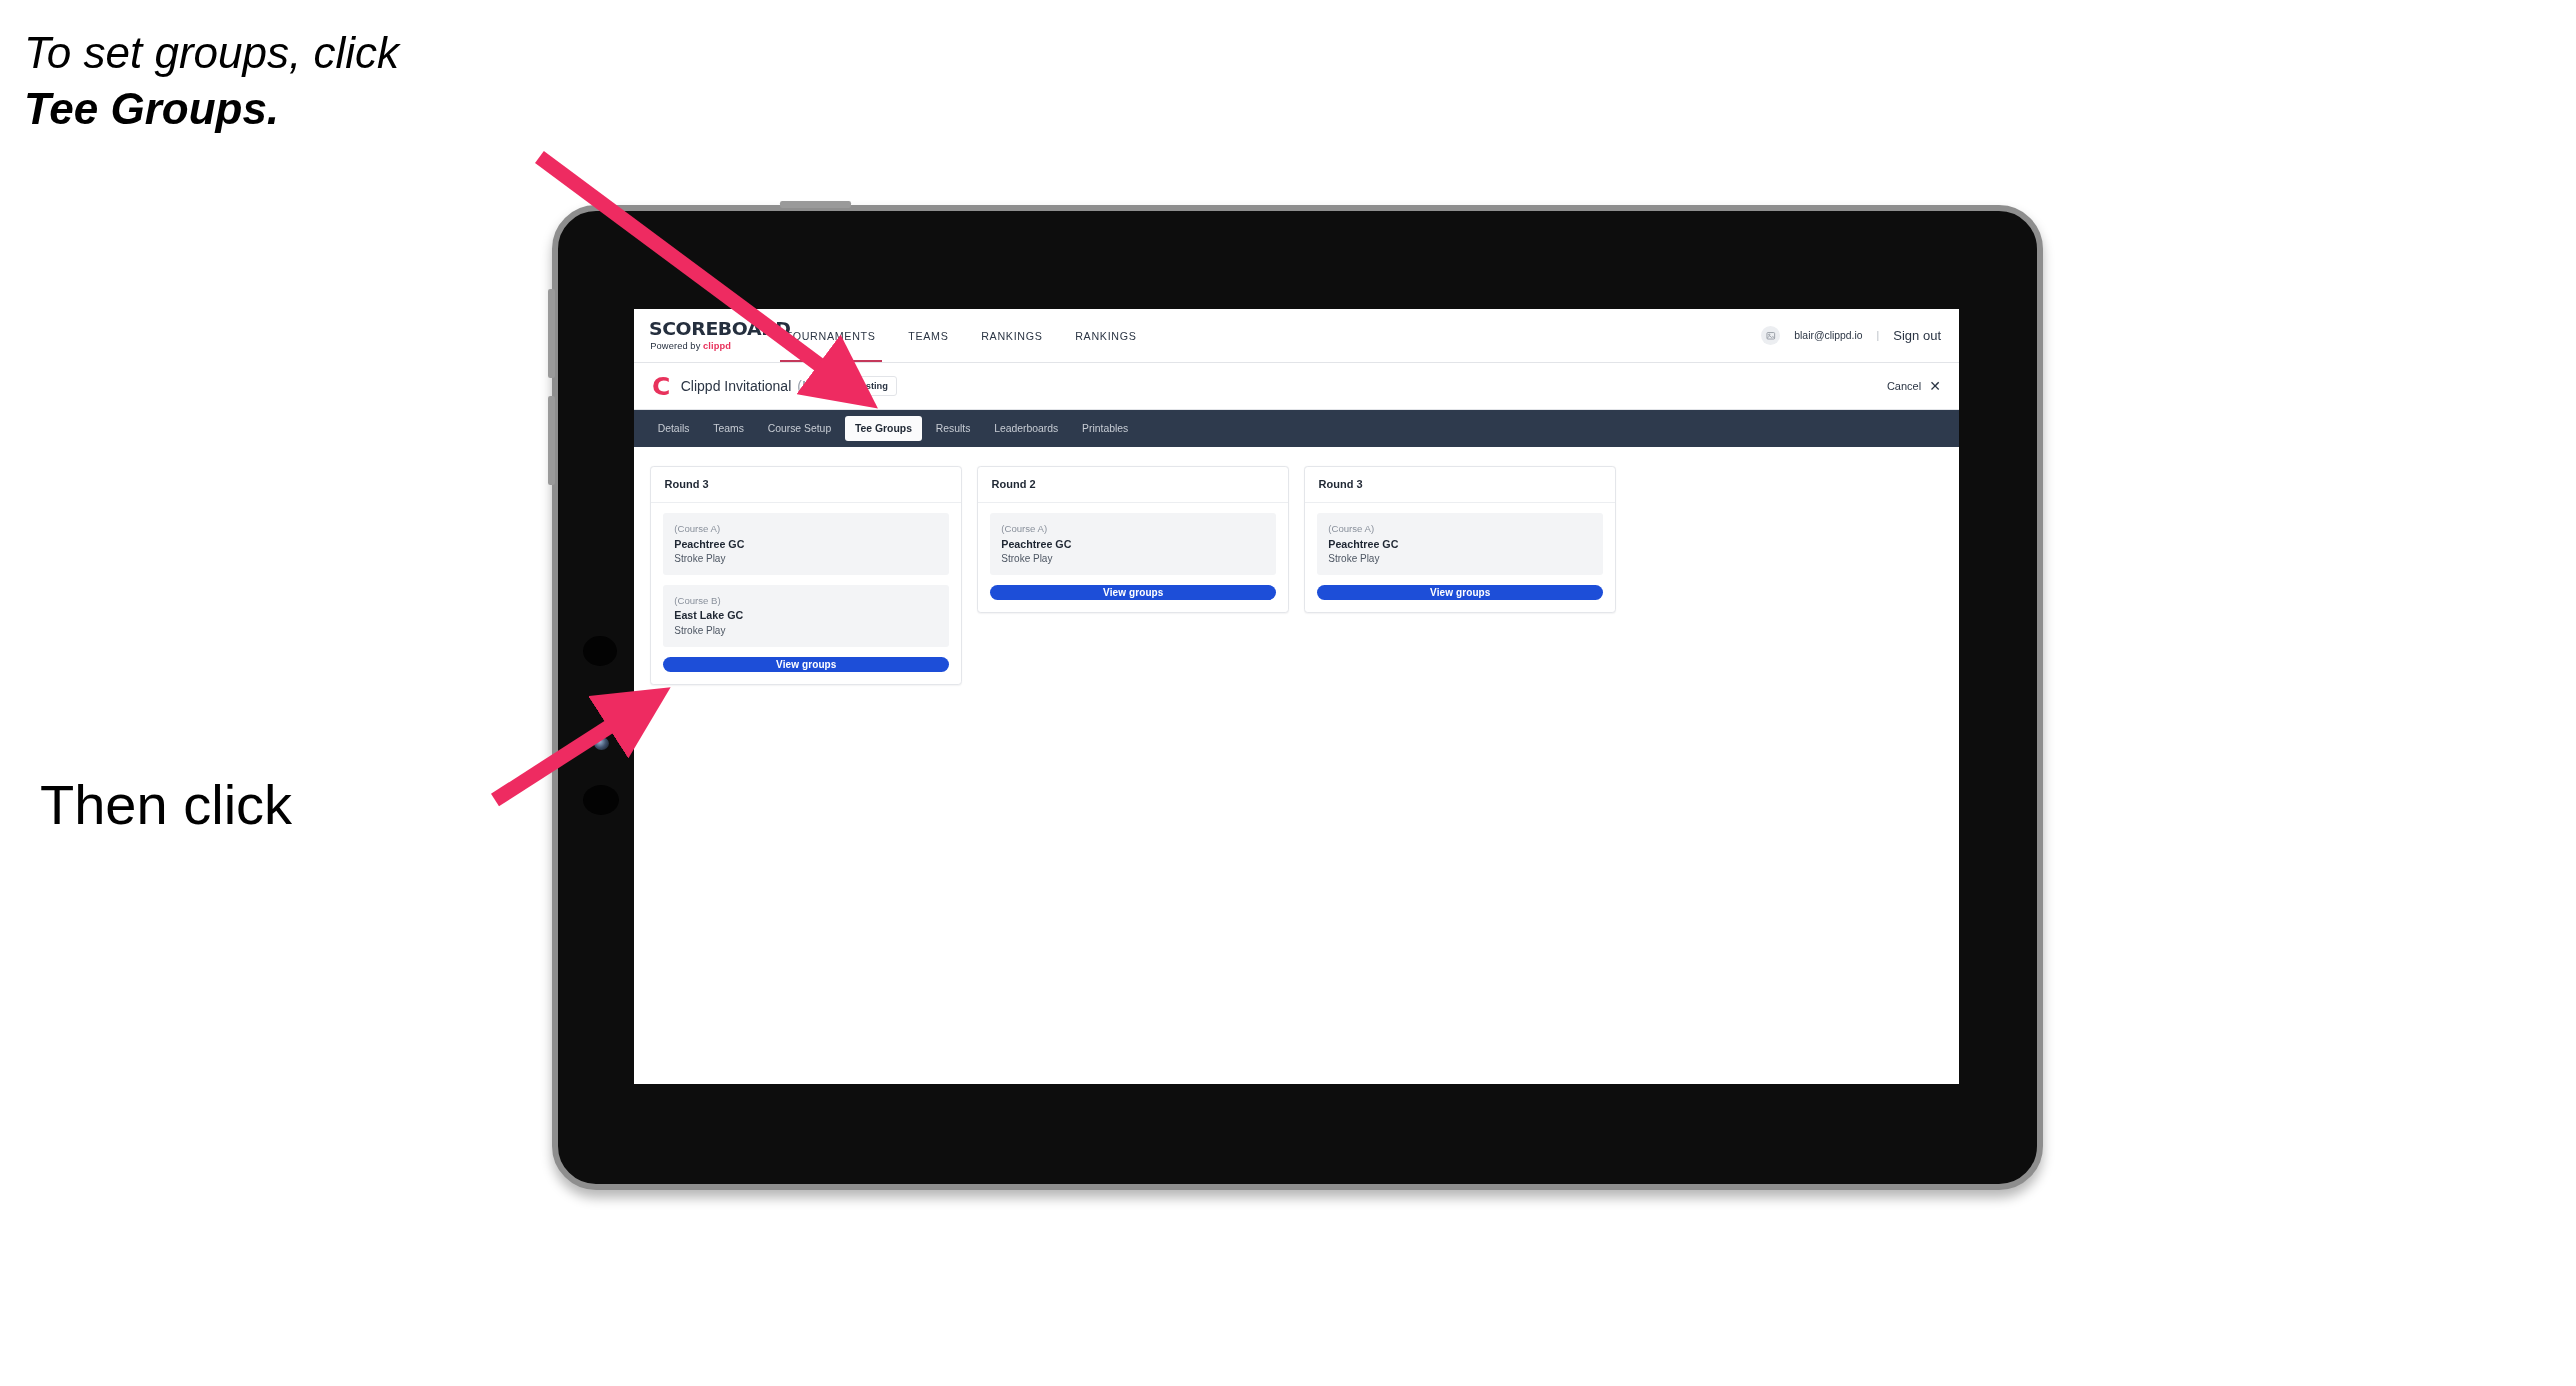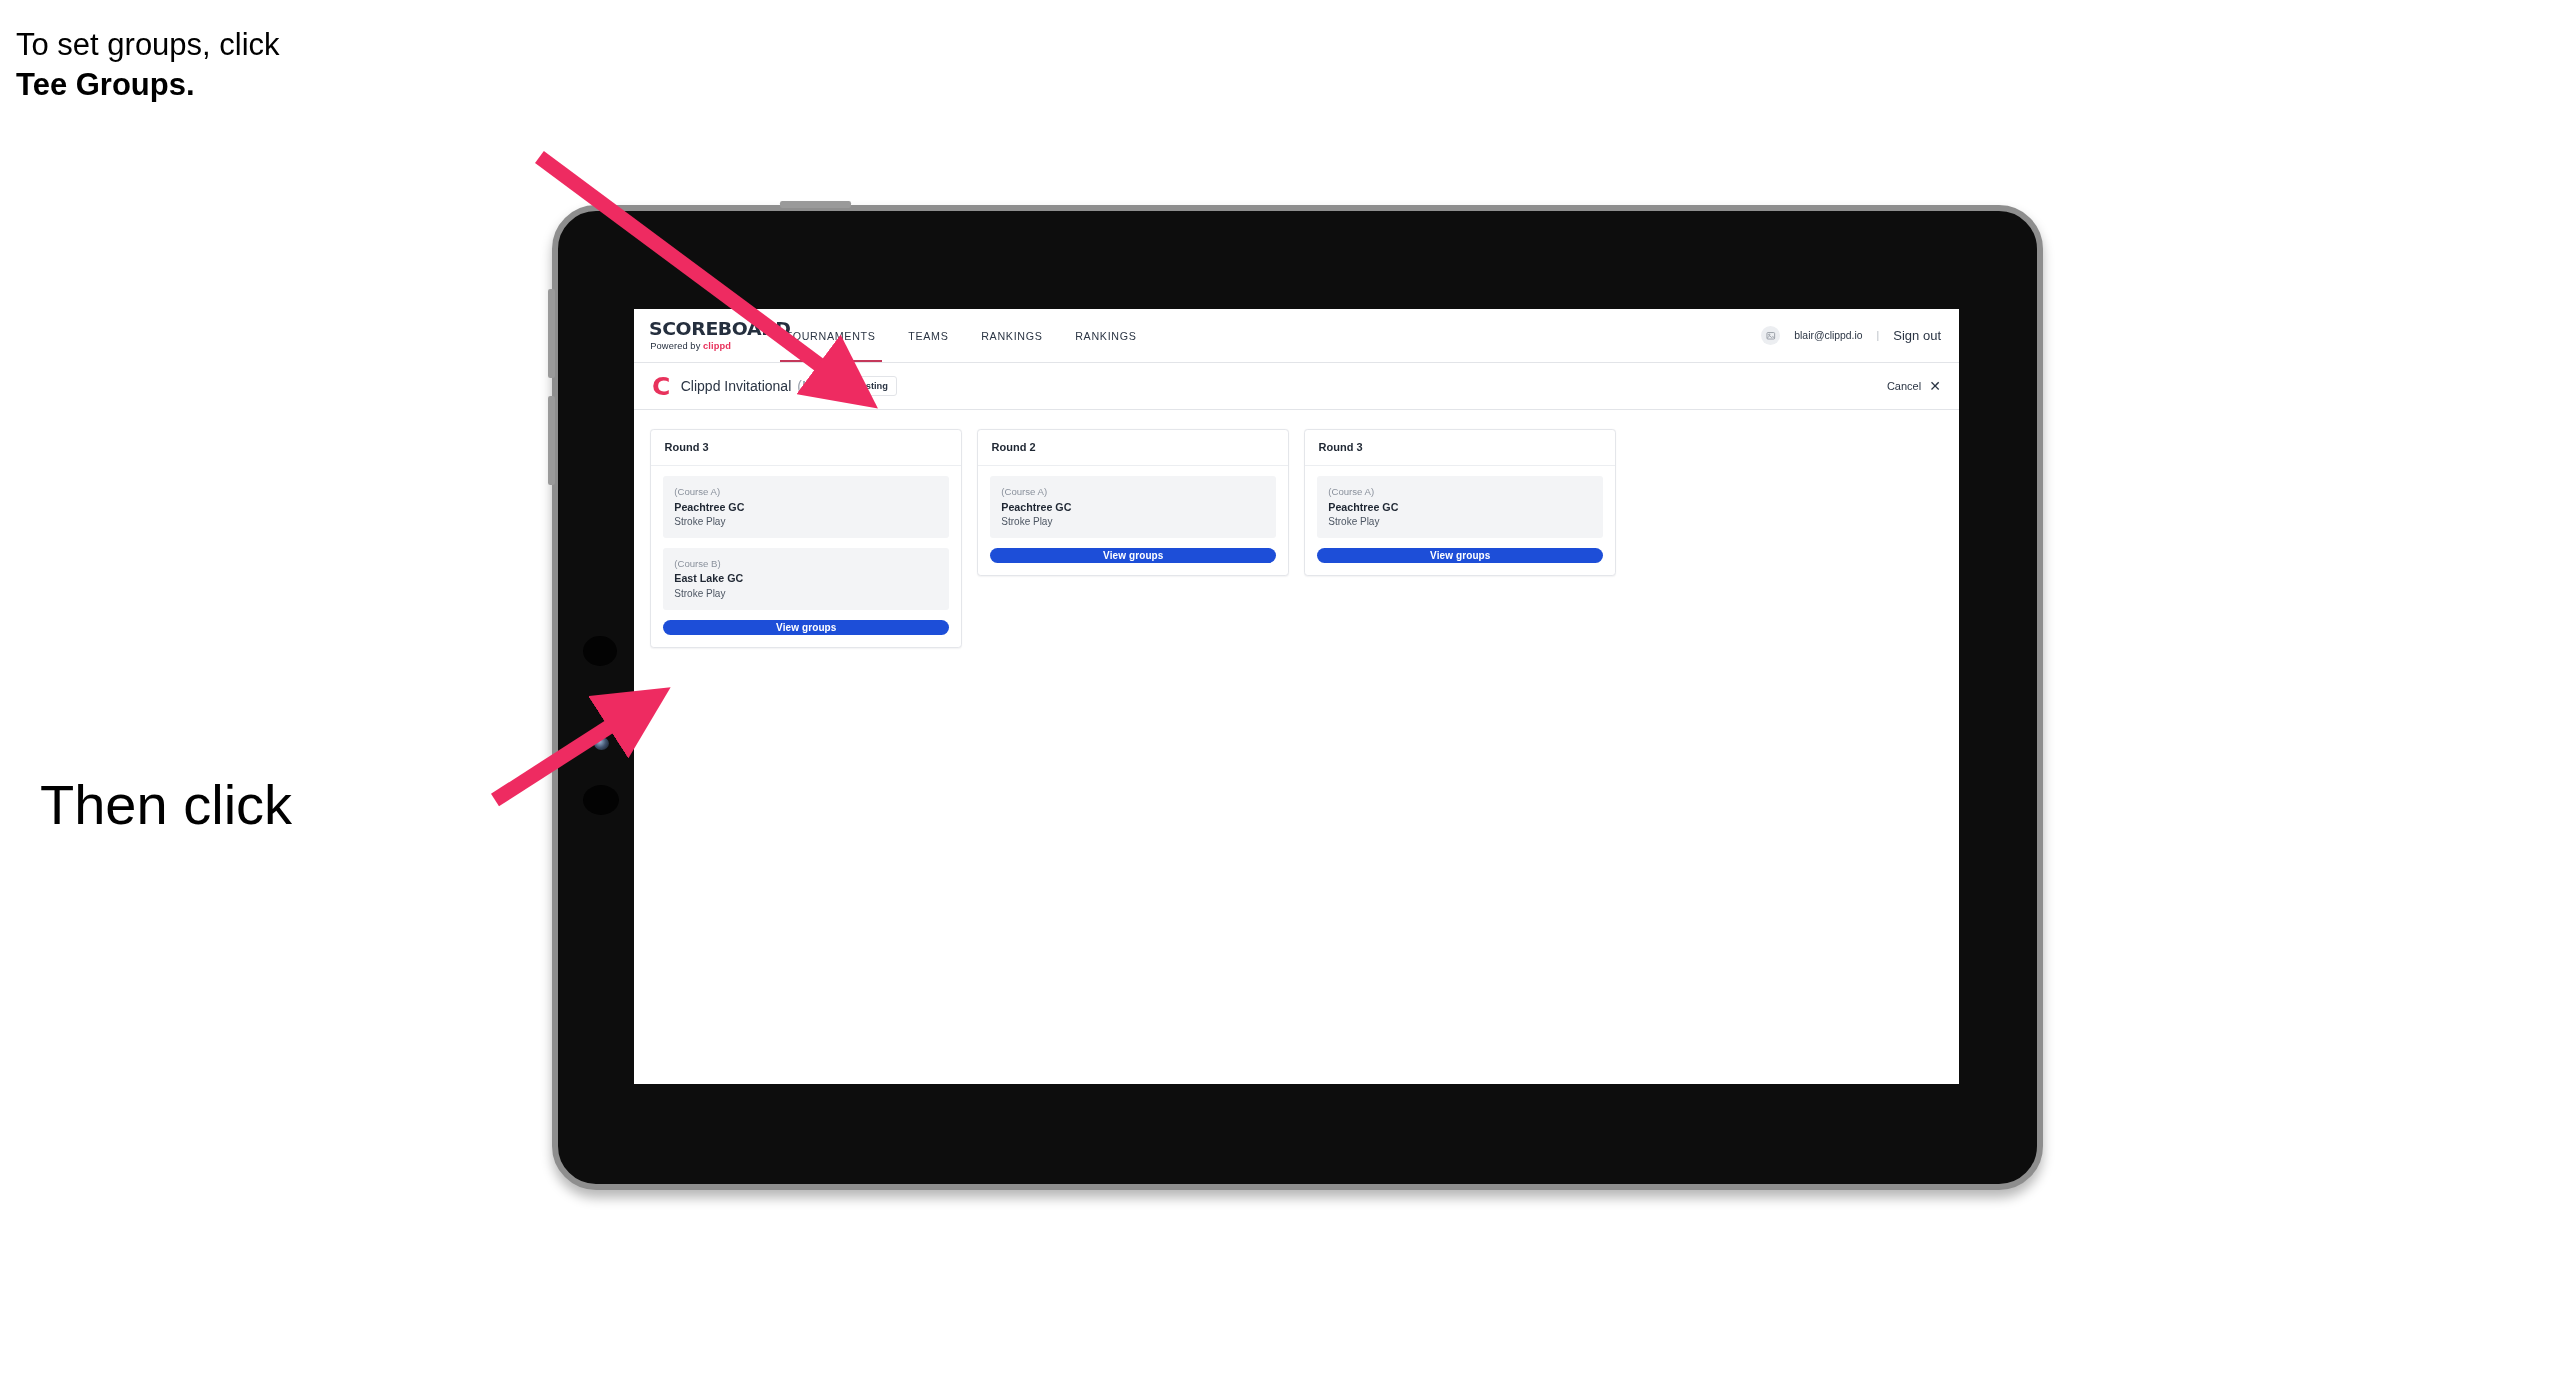--- a/index.html
+++ b/index.html
@@ -9,21 +9,21 @@
     background:#ffffff;
     font-family:"Liberation Sans", sans-serif;
     -webkit-font-smoothing:antialiased;
   }
 
   
   .annotation{position:absolute;color:#000;line-height:1.28;}
   .annotation .ln{display:block;white-space:nowrap;}
   .annotation .light{font-weight:400;}
   .annotation .bold{font-weight:700;}
-  #anno-top{left:16px;top:25px;font-size:31px;}
+  #anno-top{left:24px;top:25px;font-size:44px;font-style:italic;}
   #anno-bottom{left:40px;top:769px;font-size:56px;}
 
   
   .arrow-svg{position:absolute;left:0;top:0;width:2576px;height:1386px;pointer-events:none;}
 
   
   #tablet{
     position:absolute;left:552px;top:205px;width:1491px;height:985px;
     background:#0d0d0d;
     border-radius:44px;
@@ -190,20 +190,29 @@
       <div id="tour-logo">C</div>
       <div id="tour-name">Clippd Invitational</div>
       <div id="tour-gender">(Men)</div>
       <div id="hosting-badge">Hosting</div>
       <div id="cancel-btn">
         <span id="cancel-label">Cancel</span>
         <span id="cancel-x">✕</span>
       </div>
     </div>
 
+    <div id="subnav">
+      <div class="subnav-item">Details</div>
+      <div class="subnav-item">Teams</div>
+      <div class="subnav-item">Course Setup</div>
+      <div class="subnav-item active">Tee Groups</div>
+      <div class="subnav-item">Results</div>
+      <div class="subnav-item">Leaderboards</div>
+      <div class="subnav-item">Printables</div>
+    </div>
 
     <div id="rounds">
 
       <div class="round-card">
         <div class="round-head">Round 3</div>
         <div class="round-body">
           <div class="course-box">
             <div class="course-tag">(Course A)</div>
             <div class="course-name">Peachtree GC</div>
             <div class="course-format">Stroke Play</div>

